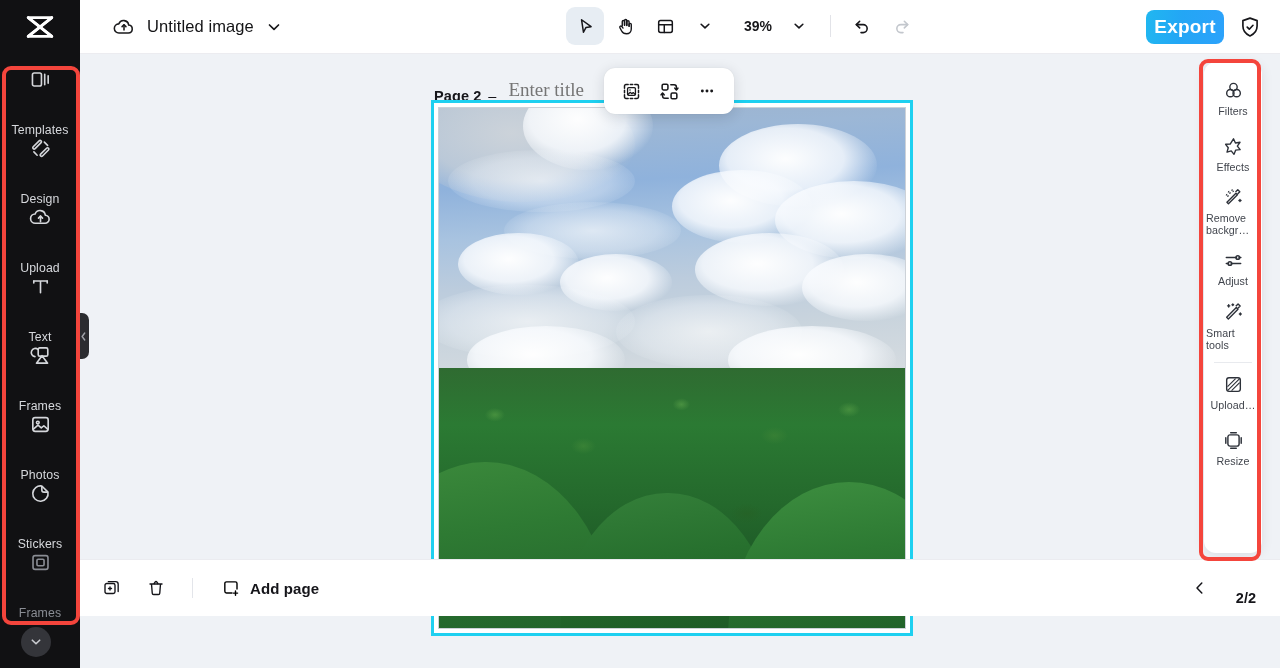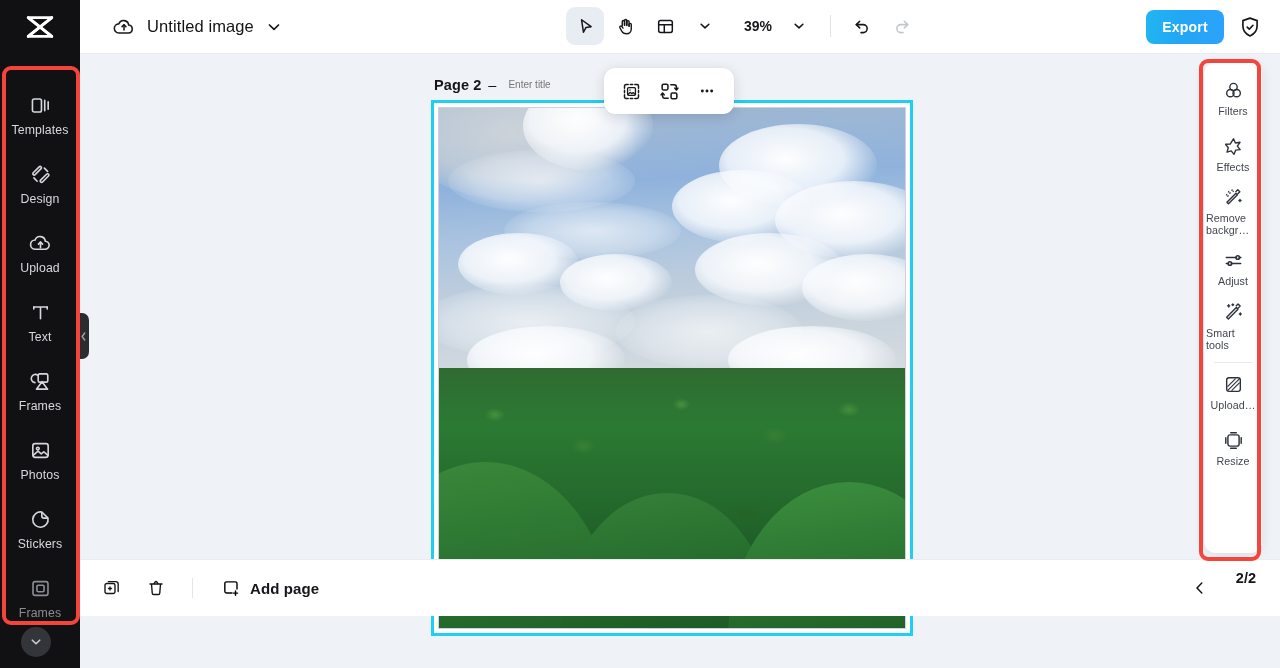--- a/index.html
+++ b/index.html
@@ -62,38 +62,38 @@
     width: 1px; height: 22px; background: #e2e3e8; margin: 0 10px;
   }
 
   .right-tools {
     position: absolute; right: 18px; top: 10px;
     display: flex; align-items: center; gap: 14px;
   }
   .export-btn {
     width: 78px; height: 34px; border-radius: 8px;
     background: linear-gradient(98deg,#20b7f0 0%,#23a6f5 45%,#2ca2fb 100%);
-    color: #ffffff; font-size: 14px; font-weight: bold;
+    color: #ffffff; font-size: 19px; font-weight: bold;
     display: flex; align-items: center; justify-content: center;
     border: none; cursor: pointer; letter-spacing: .2px;
   }
   .shield-ic { width: 24px; height: 24px; color: #16161a; display:block; }
 
   
   .left-rail {
     position: absolute; left: 0; top: 54px;
     width: 80px; height: 614px;
     background: #111113;
     z-index: 30;
     overflow: hidden;
   }
   .rail-item {
     width: 80px; height: 69px;
     display: flex; flex-direction: column;
-    align-items: center; justify-content: flex-end;
+    align-items: center; justify-content: space-between;
     gap: 6px; cursor: pointer;
   }
   .rail-item:first-child { margin-top: 14px; }
   .rail-ic { width: 23px; height: 23px; color: #d5d7db; display: block; }
   .rail-lb {
     font-size: 12.3px; color: #d6d8dc; letter-spacing: .1px;
     white-space: nowrap;
   }
   .rail-item.faded .rail-ic, .rail-item.faded .rail-lb { color: #8a8d94; }
 
@@ -124,24 +124,24 @@
     width: 1200px; height: 614px;
     background: #eff2f6;
   }
   .page-head {
     position: absolute; left: 354px; top: 22px;
     display: flex; align-items: flex-end; gap: 7px;
   }
   .page-label { font-size: 14.5px; color: #16161a; font-weight: bold; letter-spacing:.1px;}
   .page-dash { font-size: 14.5px; color: #16161a; }
   .page-title-input {
-    font-size: 10px; color: #0369a1;
+    font-size: 19px; color: #0369a1;
     background: transparent; border: none; outline: none;
     width: 120px; padding: 3px 5px; border-radius: 5px;
-    font-family: Liberation Sans, sans-serif;
+    font-family: Liberation Serif, serif;
   }
 
   .page-right-icons {
     position: absolute; left: 775px; top: 70px;
     display: flex; align-items: center; gap: 14px;
   }
   .pr-ic { width: 19px; height: 19px; color: #4a4d55; display:block; cursor:pointer; }
   .dots-ic { width: 19px; height: 19px; color: #6a6e77; display:block; cursor:pointer; }
 
   
@@ -266,21 +266,21 @@
     color: #15151a; cursor: pointer; border: none; background: transparent;
   }
   .bb-div { width: 1px; height: 20px; background: #e3e5ea; margin: 0 10px; }
   .addpage {
     display: flex; align-items: center; gap: 9px;
     padding: 6px 10px; border-radius: 8px; cursor: pointer;
   }
   .addpage-lb { font-size: 15px; color: #15151a; font-weight: bold; letter-spacing:.1px;}
   .bb-right {
     margin-left: auto; margin-right: 24px;
-    display: flex; align-items: flex-start; gap: 18px;
+    display: flex; align-items: flex-end; gap: 18px;
   }
   .pagecount { font-size: 14.5px; color: #15151a; font-weight: bold; }
 
   
   .redbox {
     position: absolute;
     border: 4px solid #f4453c;
     border-radius: 9px;
     pointer-events: none;
     z-index: 60;

